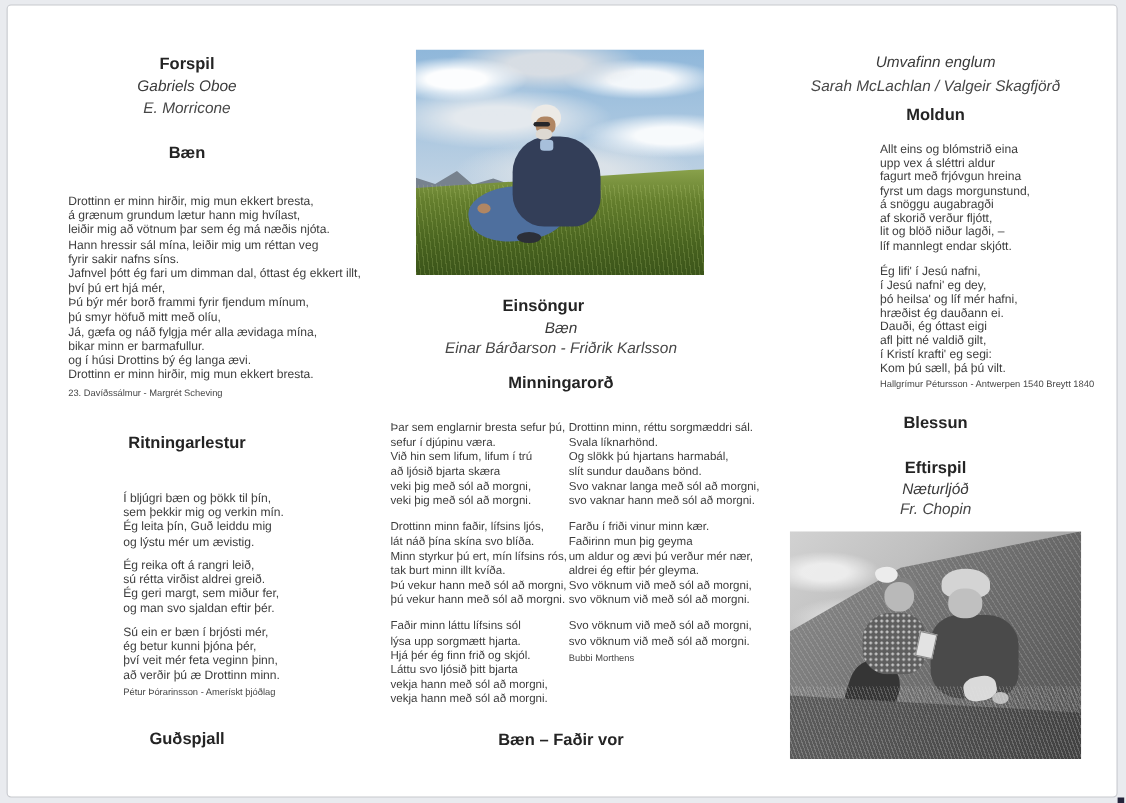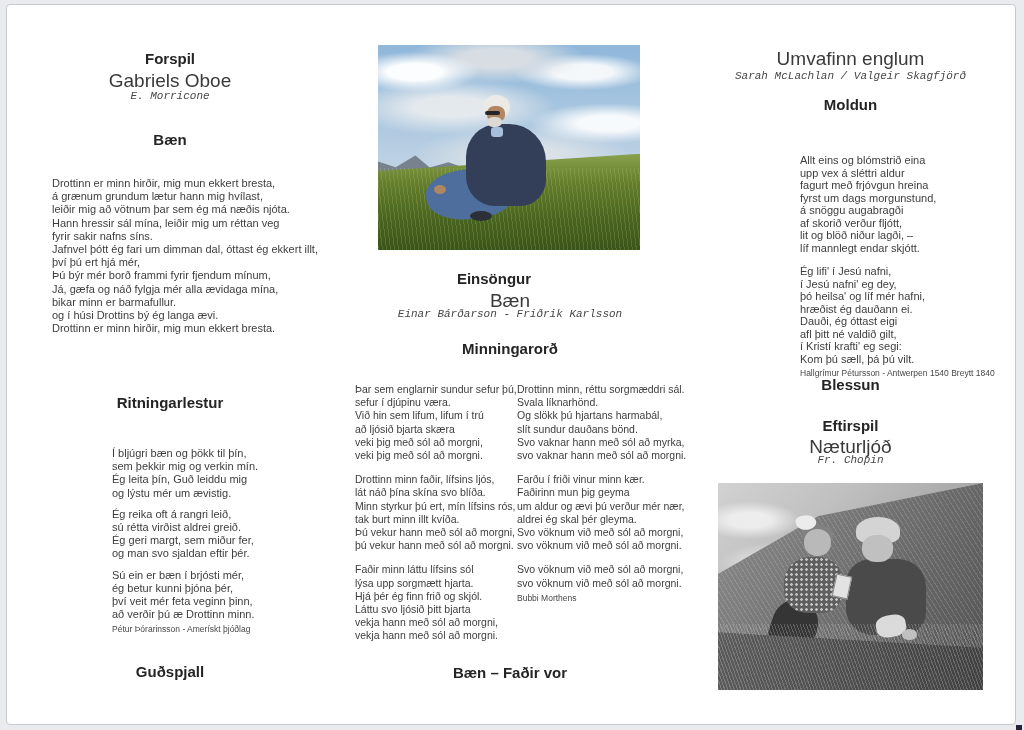--- a/index.html
+++ b/index.html
@@ -6,28 +6,28 @@
   body{
     width:1024px;height:730px;position:relative;overflow:hidden;
     background:#e9ebef;
     font-family:"Liberation Sans", sans-serif;
   }
   .page{
     position:absolute;left:6px;top:4px;width:1008px;height:719px;
     background:#ffffff;border:1px solid #c7c9ce;border-radius:4px;
   }
   .heading{position:absolute;font-weight:bold;font-size:15px;color:#242424;text-align:center;}
-  .subtitle{position:absolute;font-size:19px;color:#3a3a3a;text-align:center;}
-  .credit{position:absolute;font-style:italic;font-size:11px;color:#474747;font-family:Liberation Mono, monospace;}
+  .subtitle{position:absolute;font-style:italic;font-size:14px;color:#3a3a3a;text-align:center;}
+  .credit{position:absolute;font-style:italic;font-size:14px;color:#474747;}
   .credit.center{text-align:center;}
   .poem{position:absolute;font-size:11px;line-height:13.2px;color:#3d3d3d;white-space:nowrap;}
   .poem .gap{height:8px;}
   .song{font-size:10.5px;}
   .song .gap{height:11px;}
-  .hymn{line-height:12.5px;margin-top:24px;}
+  .hymn{line-height:12.5px;}
   .hymn .gap{height:11px;}
   .inline-credit{font-size:8.5px;color:#474747;margin-top:2px;}
   .photo{position:absolute;overflow:hidden;}
   .abs{position:absolute;}
   
   .pc-sky{left:0;top:0;right:0;height:64%;
     background:linear-gradient(180deg,#8fb7da 0%,#a5c4df 45%,#c3d4e4 100%);}
   .pc-clouds{left:0;top:0;right:0;height:66%;
     background:
      radial-gradient(ellipse 90px 28px at 14% 20%, rgba(255,255,255,.97) 30%, rgba(255,255,255,0) 72%),
@@ -89,35 +89,37 @@
 <body>
 
 <div class="page"></div>
 
 <div class="heading" style="left:40px;top:50px;width:260px">Forspil</div>
 <div class="subtitle" style="left:40px;top:70px;width:260px">Gabriels Oboe</div>
 <div class="credit center" style="left:40px;top:90px;width:260px">E. Morricone</div>
 
 <div class="heading" style="left:40px;top:131px;width:260px">Bæn</div>
 
-<div class="poem" style="left:52px;top:177px">
+<div class="poem" style="left:62px;top:177px">
   <div>
       <div class="line">Drottinn er minn hirðir, mig mun ekkert bresta,</div>
       <div class="line">á grænum grundum lætur hann mig hvílast,</div>
       <div class="line">leiðir mig að vötnum þar sem ég má næðis njóta.</div>
       <div class="line">Hann hressir sál mína, leiðir mig um réttan veg</div>
       <div class="line">fyrir sakir nafns síns.</div>
       <div class="line">Jafnvel þótt ég fari um dimman dal, óttast ég ekkert illt,</div>
       <div class="line">því þú ert hjá mér,</div>
       <div class="line">Þú býr mér borð frammi fyrir fjendum mínum,</div>
+      <div class="line">þú smyr höfuð mitt með olíu,</div>
       <div class="line">Já, gæfa og náð fylgja mér alla ævidaga mína,</div>
       <div class="line">bikar minn er barmafullur.</div>
       <div class="line">og í húsi Drottins bý ég langa ævi.</div>
       <div class="line">Drottinn er minn hirðir, mig mun ekkert bresta.</div>
     </div>
+  <div class="inline-credit">23. Davíðssálmur - Margrét Scheving</div>
 </div>
 
 <div class="heading" style="left:40px;top:394px;width:260px">Ritningarlestur</div>
 
 <div class="poem" style="left:112px;top:447px">
   <div>
       <div class="line">Í bljúgri bæn og þökk til þín,</div>
       <div class="line">sem þekkir mig og verkin mín.</div>
       <div class="line">Ég leita þín, Guð leiddu mig</div>
       <div class="line">og lýstu mér um ævistig.</div>
@@ -155,21 +157,21 @@
 </div>
 
 <div class="heading" style="left:334px;top:270px;width:320px">Einsöngur</div>
 <div class="subtitle" style="left:350px;top:290px;width:320px">Bæn</div>
 <div class="credit center" style="left:350px;top:308px;width:320px">Einar Bárðarson - Friðrik Karlsson</div>
 
 <div class="heading" style="left:350px;top:340px;width:320px">Minningarorð</div>
 
 <div class="poem song" style="left:355px;top:383px">
   <div>
-      <div class="line">Þar sem englarnir sundur sefur þú,</div>
+      <div class="line">Þar sem englarnir bresta sefur þú,</div>
       <div class="line">sefur í djúpinu væra.</div>
       <div class="line">Við hin sem lifum, lifum í trú</div>
       <div class="line">að ljósið bjarta skæra</div>
       <div class="line">veki þig með sól að morgni,</div>
       <div class="line">veki þig með sól að morgni.</div>
       <div class="gap"></div>
       <div class="line">Drottinn minn faðir, lífsins ljós,</div>
       <div class="line">lát náð þína skína svo blíða.</div>
       <div class="line">Minn styrkur þú ert, mín lífsins rós,</div>
       <div class="line">tak burt minn illt kvíða.</div>
@@ -184,27 +186,27 @@
       <div class="line">vekja hann með sól að morgni.</div>
     </div>
 </div>
 
 <div class="poem song" style="left:517px;top:383px">
   <div>
       <div class="line">Drottinn minn, réttu sorgmæddri sál.</div>
       <div class="line">Svala líknarhönd.</div>
       <div class="line">Og slökk þú hjartans harmabál,</div>
       <div class="line">slít sundur dauðans bönd.</div>
-      <div class="line">Svo vaknar hann með sól að myrka,</div>
+      <div class="line">Svo vaknar langa með sól að morgni,</div>
       <div class="line">svo vaknar hann með sól að morgni.</div>
       <div class="gap"></div>
       <div class="line">Farðu í friði vinur minn kær.</div>
       <div class="line">Faðirinn mun þig geyma</div>
       <div class="line">um aldur og ævi þú verður mér nær,</div>
-      <div class="line">aldrei ég skal þér gleyma.</div>
+      <div class="line">aldrei ég eftir þér gleyma.</div>
       <div class="line">Svo vöknum við með sól að morgni,</div>
       <div class="line">svo vöknum við með sól að morgni.</div>
       <div class="gap"></div>
       <div class="line">Svo vöknum við með sól að morgni,</div>
       <div class="line">svo vöknum við með sól að morgni.</div>
     </div>
   <div class="inline-credit">Bubbi Morthens</div>
 </div>
 
 <div class="heading" style="left:350px;top:664px;width:320px">Bæn – Faðir vor</div>

